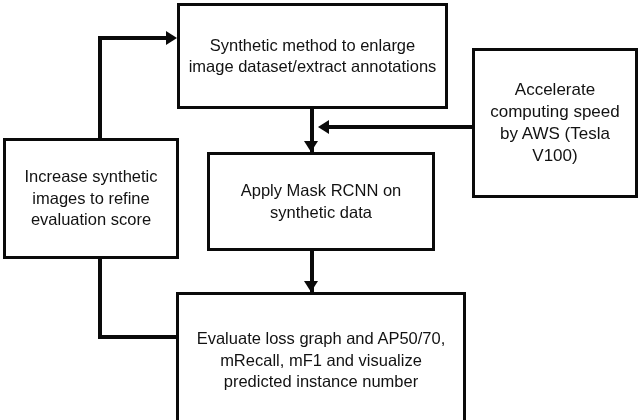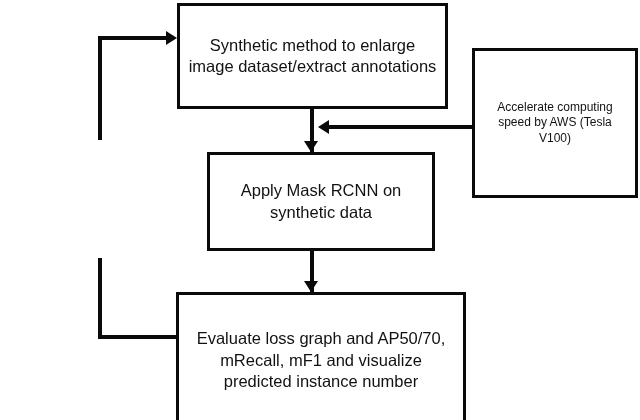--- a/index.html
+++ b/index.html
@@ -29,21 +29,21 @@
     z-index: 3;
   }
   .node .txt {
     display: block;
     padding: 0 6px;
     white-space: pre-line;
   }
 
   
   #node-synthetic-method { left: 177px;  top: 3px;   width: 271px; height: 106px; font-size: 16.5px; }
-  #node-aws             { left: 472px;  top: 48px;  width: 166px; height: 150px; font-size: 12px; }
+  #node-aws             { left: 472px;  top: 48px;  width: 166px; height: 150px; font-size: 17px; }
   #node-increase        { left: 3px;    top: 138px; width: 176px; height: 121px; font-size: 16.5px; }
   #node-mask-rcnn       { left: 207px;  top: 152px; width: 228px; height: 99px;  font-size: 16.5px; }
   #node-evaluate        { left: 176px;  top: 292px; width: 290px; height: 137px; font-size: 16.5px; }
 
   
   .line {
     position: absolute;
     background: #0a0a0a;
     z-index: 2;
   }
@@ -96,20 +96,23 @@
 <div id="canvas">
 
   <div class="node" id="node-synthetic-method">
     <span class="txt">Synthetic method to enlarge image dataset/extract annotations</span>
   </div>
 
   <div class="node" id="node-aws">
     <span class="txt">Accelerate computing speed by AWS (Tesla V100)</span>
   </div>
 
+  <div class="node" id="node-increase">
+    <span class="txt">Increase synthetic images to refine evaluation score</span>
+  </div>
 
   <div class="node" id="node-mask-rcnn">
     <span class="txt">Apply Mask RCNN on synthetic data</span>
   </div>
 
   <div class="node" id="node-evaluate">
     <span class="txt">Evaluate loss graph and AP50/70, mRecall, mF1 and visualize predicted instance number</span>
   </div>
 
   <div class="line" id="edge-synth-to-mask-line"></div>

